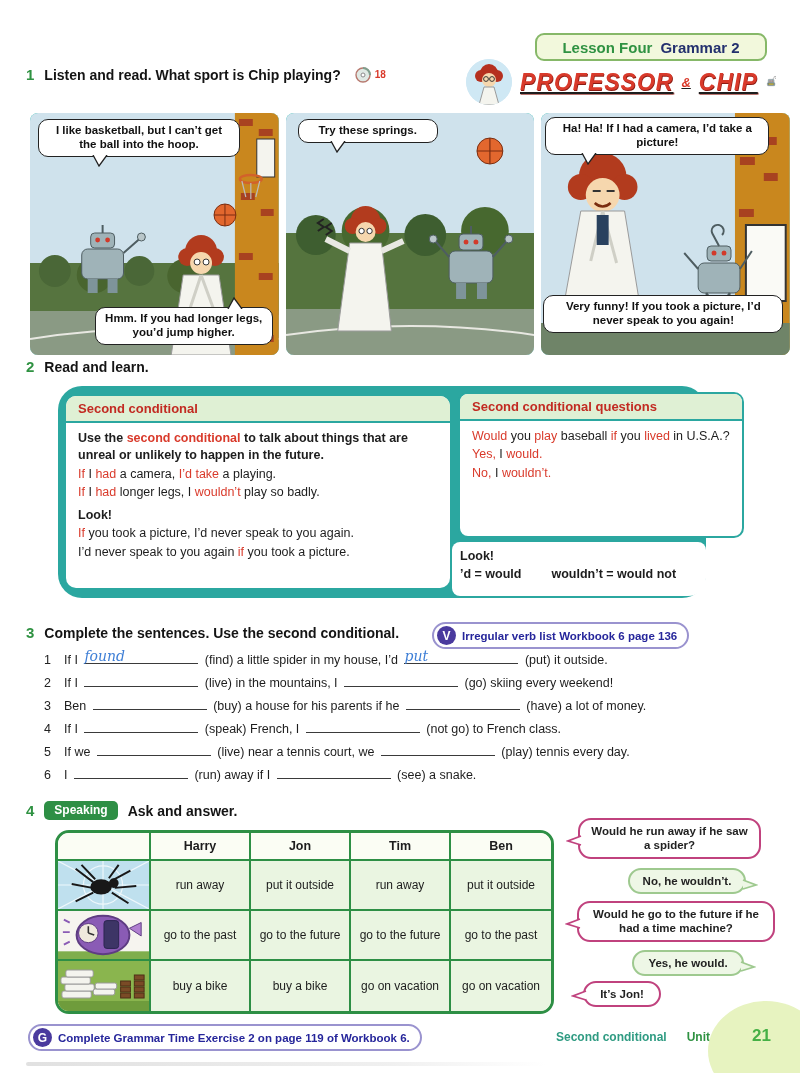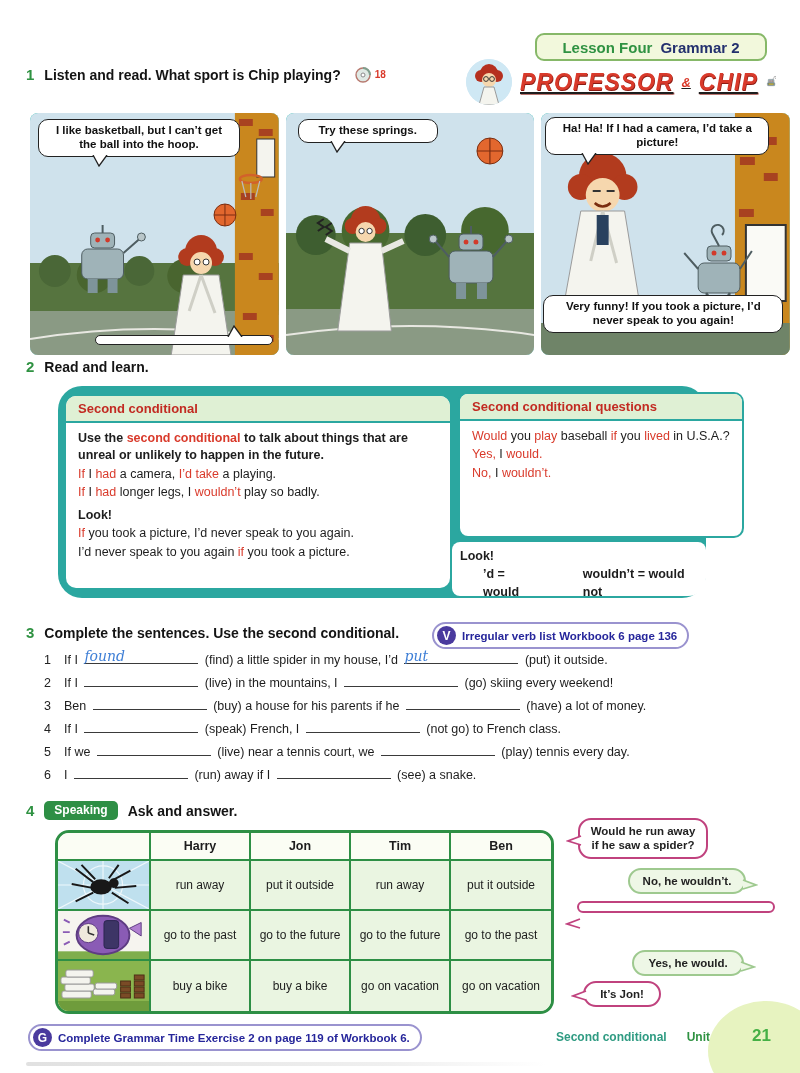--- a/index.html
+++ b/index.html
@@ -51,21 +51,21 @@
   .right-card{left:458px;top:392px;width:286px;height:146px;border:2.5px solid var(--accent-teal);}
   .card-head{background:var(--header-green-bg);border-bottom:2px solid var(--accent-teal);
     padding:5px 12px;color:#c22a22;font-weight:bold;font-size:13px;}
   .card-body{padding:7px 12px;font-size:12.5px;line-height:1.38;}
   .card-body p{margin:0 0 1px 0;}
   .bold{font-weight:bold;}
   .red{color:var(--accent-red);}
   .look-label{margin-top:6px !important;}
   .gnote{position:absolute;left:452px;top:542px;width:254px;height:54px;background:#fff;
     border-radius:8px 8px 18px 8px;padding:5px 8px;font-size:12.5px;line-height:1.45;}
-  .gnote .pair{display:flex;gap:43px;margin-left:23px;}
+  .gnote .pair{display:flex;gap:30px;}
 
   
   .pill{display:flex;align-items:center;gap:6px;background:#fff;border:2px solid #9a93cf;
     border-radius:14px;padding:2px 10px 2px 3px;white-space:nowrap;}
   .pill .circle{width:19px;height:19px;border-radius:50%;background:var(--badge-purple);
     color:#fff;font-weight:bold;font-size:12px;display:flex;align-items:center;justify-content:center;}
   .pill .ptext{color:var(--deep-blue);font-weight:bold;font-size:11.5px;}
   .verb-badge{position:absolute;left:432px;top:622px;}
   .footer-pill{position:absolute;left:28px;top:1024px;}
 
@@ -204,20 +204,21 @@
           <path d="M22,34 L10,70 M22,34 L36,72" stroke="#cfcfc6" stroke-width="3"></path>
         </g>
       </svg>
       <div class="speech" style="left:8px;top:6px;width:202px;">
         <span>I like basketball, but I can’t get the ball into the hoop.</span>
         <svg class="btail" style="left:52px;bottom:-11px;" width="18" height="12">
             <path d="M2,0 L8,11 L16,0" fill="#fff" stroke="#222" stroke-width="1.3"></path>
           </svg>
       </div>
       <div class="speech" style="right:6px;bottom:10px;width:178px;">
+        <span>Hmm. If you had longer legs, you’d jump higher.</span>
         <svg class="btail" style="right:28px;top:-11px;" width="18" height="12">
             <path d="M2,12 L8,1 L16,12" fill="#fff" stroke="#222" stroke-width="1.3"></path>
           </svg>
       </div>
     </div>
 
     <div class="panel">
       <svg class="panel-art" viewBox="0 0 250 242" preserveAspectRatio="none">
         <rect width="250" height="242" fill="#cfe2ec"></rect>
         <rect y="120" width="250" height="80" fill="#55743e"></rect>
@@ -429,33 +430,34 @@
             <rect x="78" y="14" width="10" height="5"></rect>
         </g>
       </svg>
     </div>
     <div class="cell">buy a bike</div>
     <div class="cell">buy a bike</div>
     <div class="cell">go on vacation</div>
     <div class="cell">go on vacation</div>
   </div>
 
-  <div class="dlg q" style="left:578px;top:818px;width:130px;">
+  <div class="dlg q" style="left:578px;top:818px;width:183px;">
     <span>Would he run away if he saw a spider?</span>
     <svg class="dtail" style="left:-14px;top:14px;" width="16" height="13">
         <path d="M15,2 L2,7 L15,11" fill="#fff" stroke="#c0427e" stroke-width="1.8"></path>
       </svg>
   </div>
   <div class="dlg a" style="left:628px;top:868px;width:118px;">
     <span>No, he wouldn’t.</span>
     <svg class="dtail" style="right:-14px;top:8px;" width="16" height="13">
         <path d="M1,2 L14,7 L1,11" fill="#eef7e6" stroke="#9ec98f" stroke-width="1.8"></path>
       </svg>
   </div>
   <div class="dlg q" style="left:577px;top:901px;width:198px;">
+    <span>Would he go to the future if he had a time machine?</span>
     <svg class="dtail" style="left:-14px;top:14px;" width="16" height="13">
         <path d="M15,2 L2,7 L15,11" fill="#fff" stroke="#c0427e" stroke-width="1.8"></path>
       </svg>
   </div>
   <div class="dlg a" style="left:632px;top:950px;width:112px;">
     <span>Yes, he would.</span>
     <svg class="dtail" style="right:-14px;top:8px;" width="16" height="13">
         <path d="M1,2 L14,7 L1,11" fill="#eef7e6" stroke="#9ec98f" stroke-width="1.8"></path>
       </svg>
   </div>

